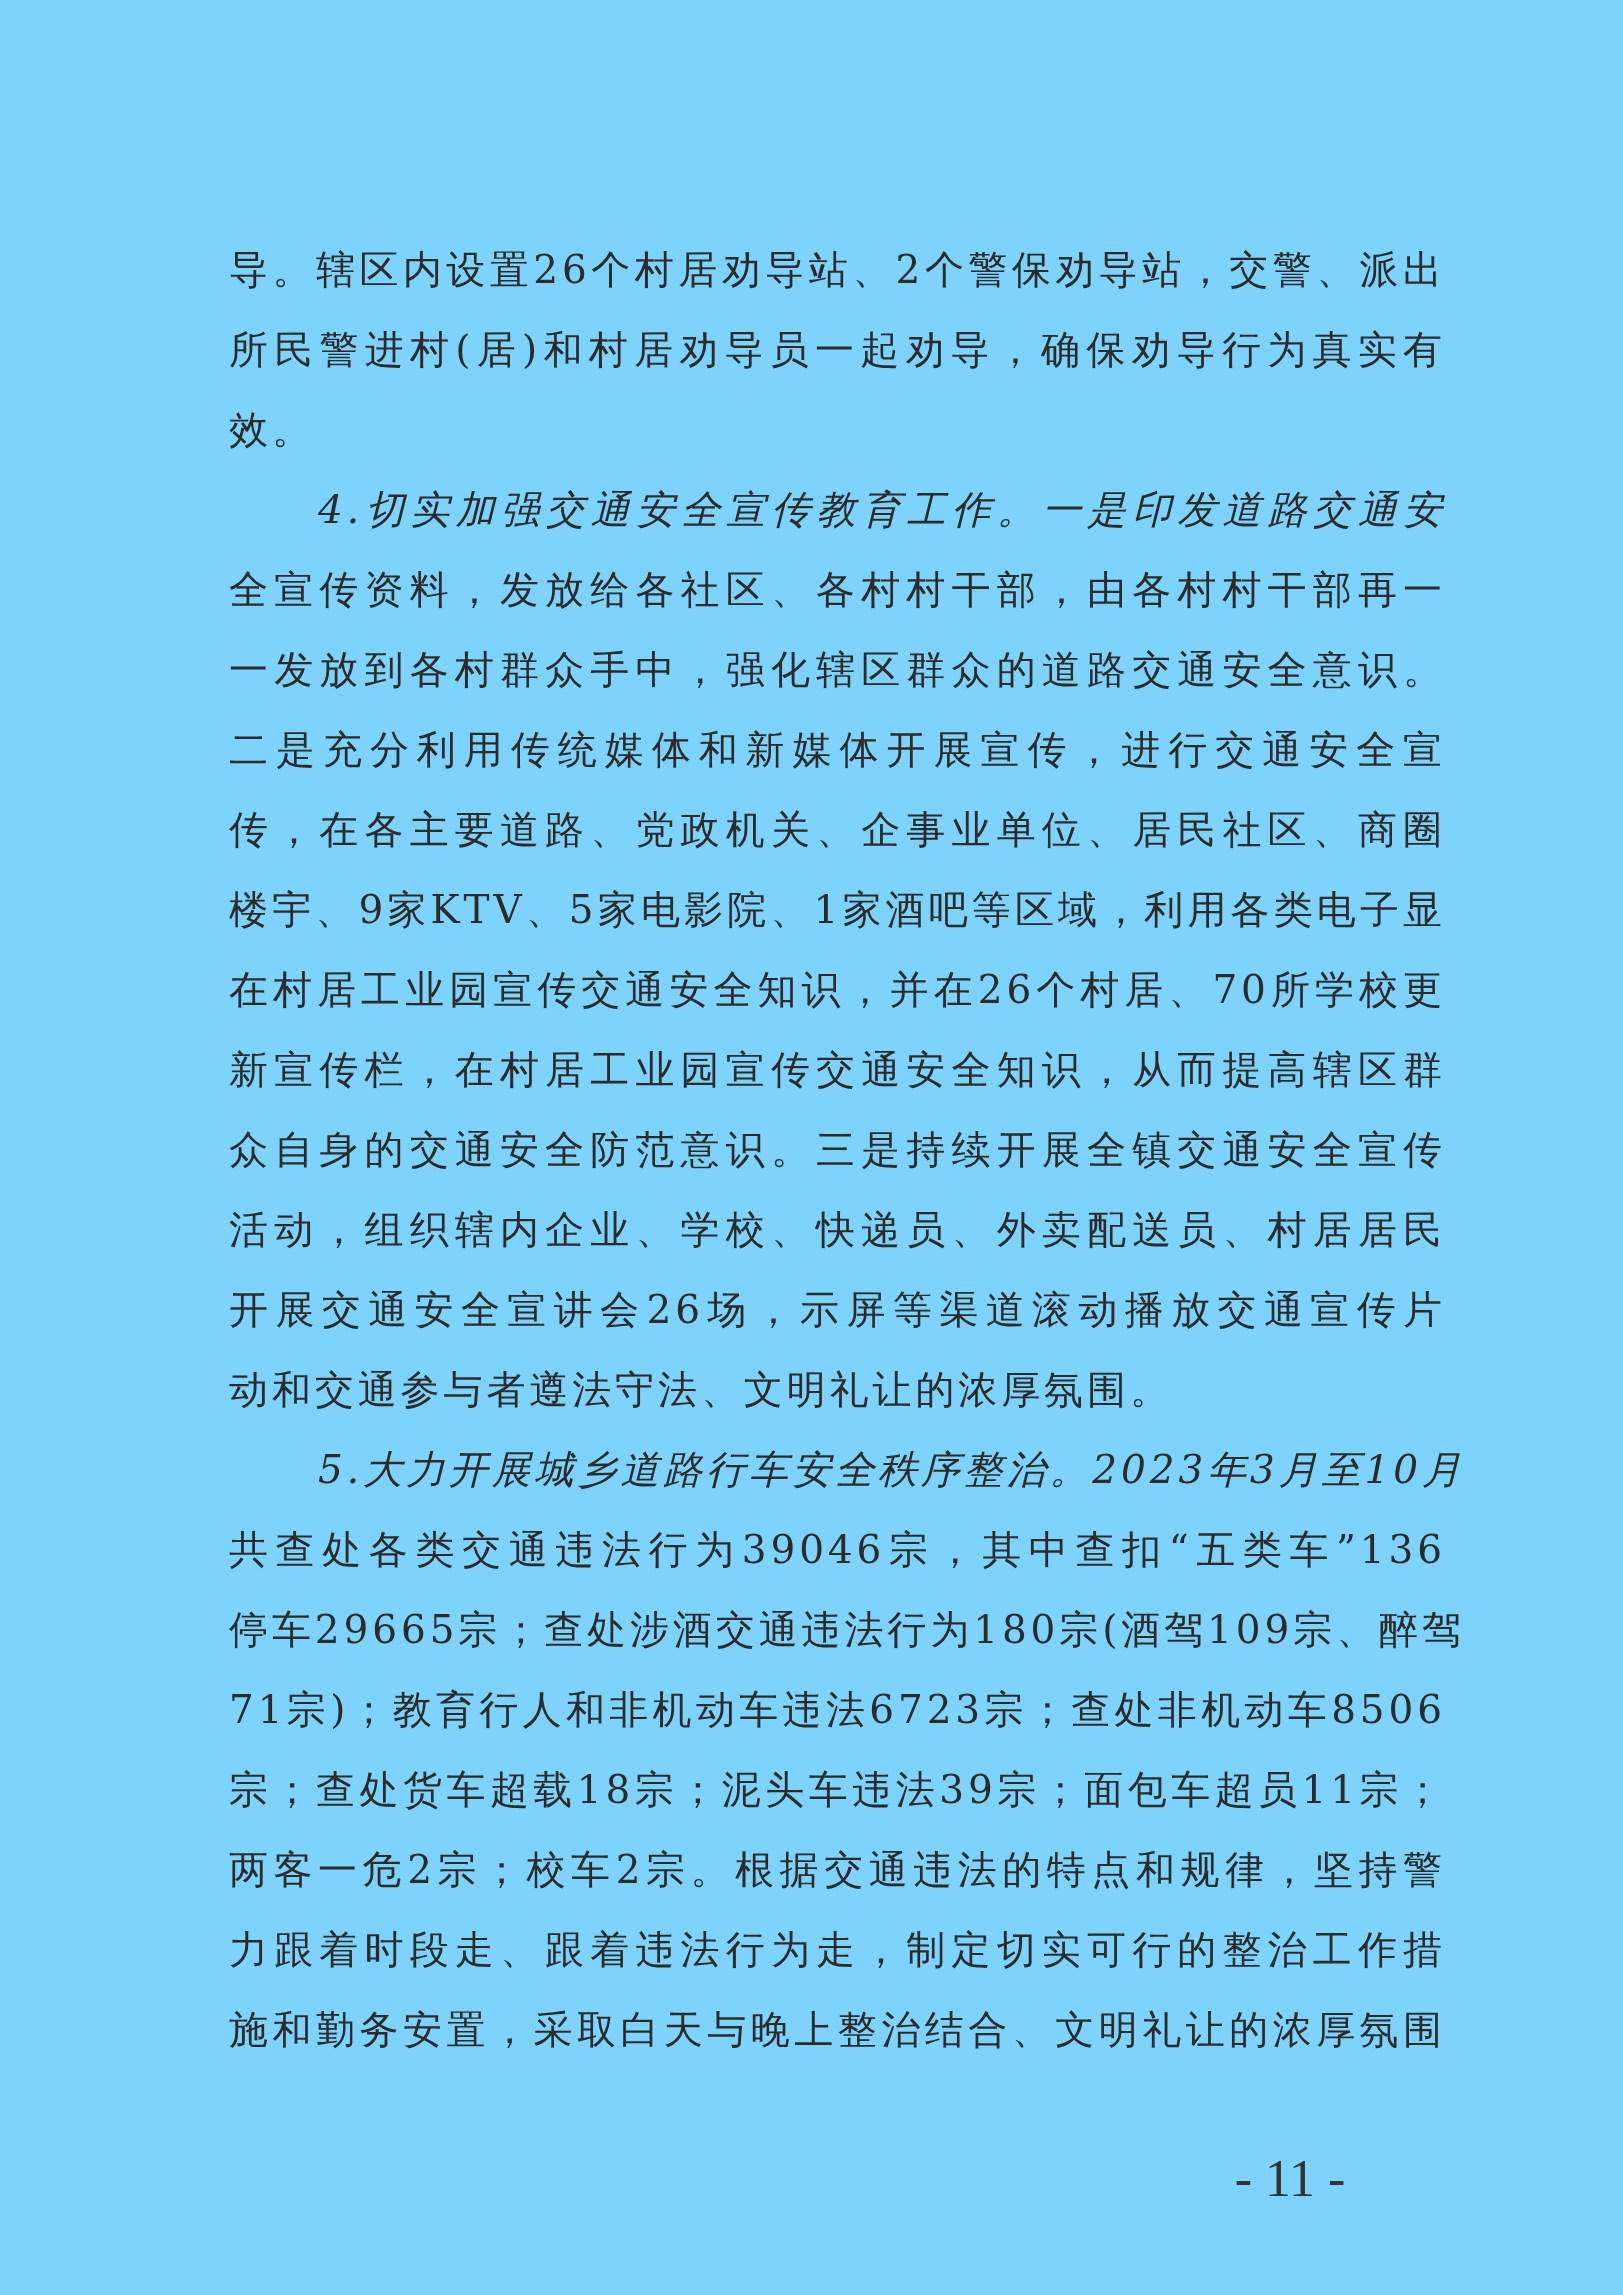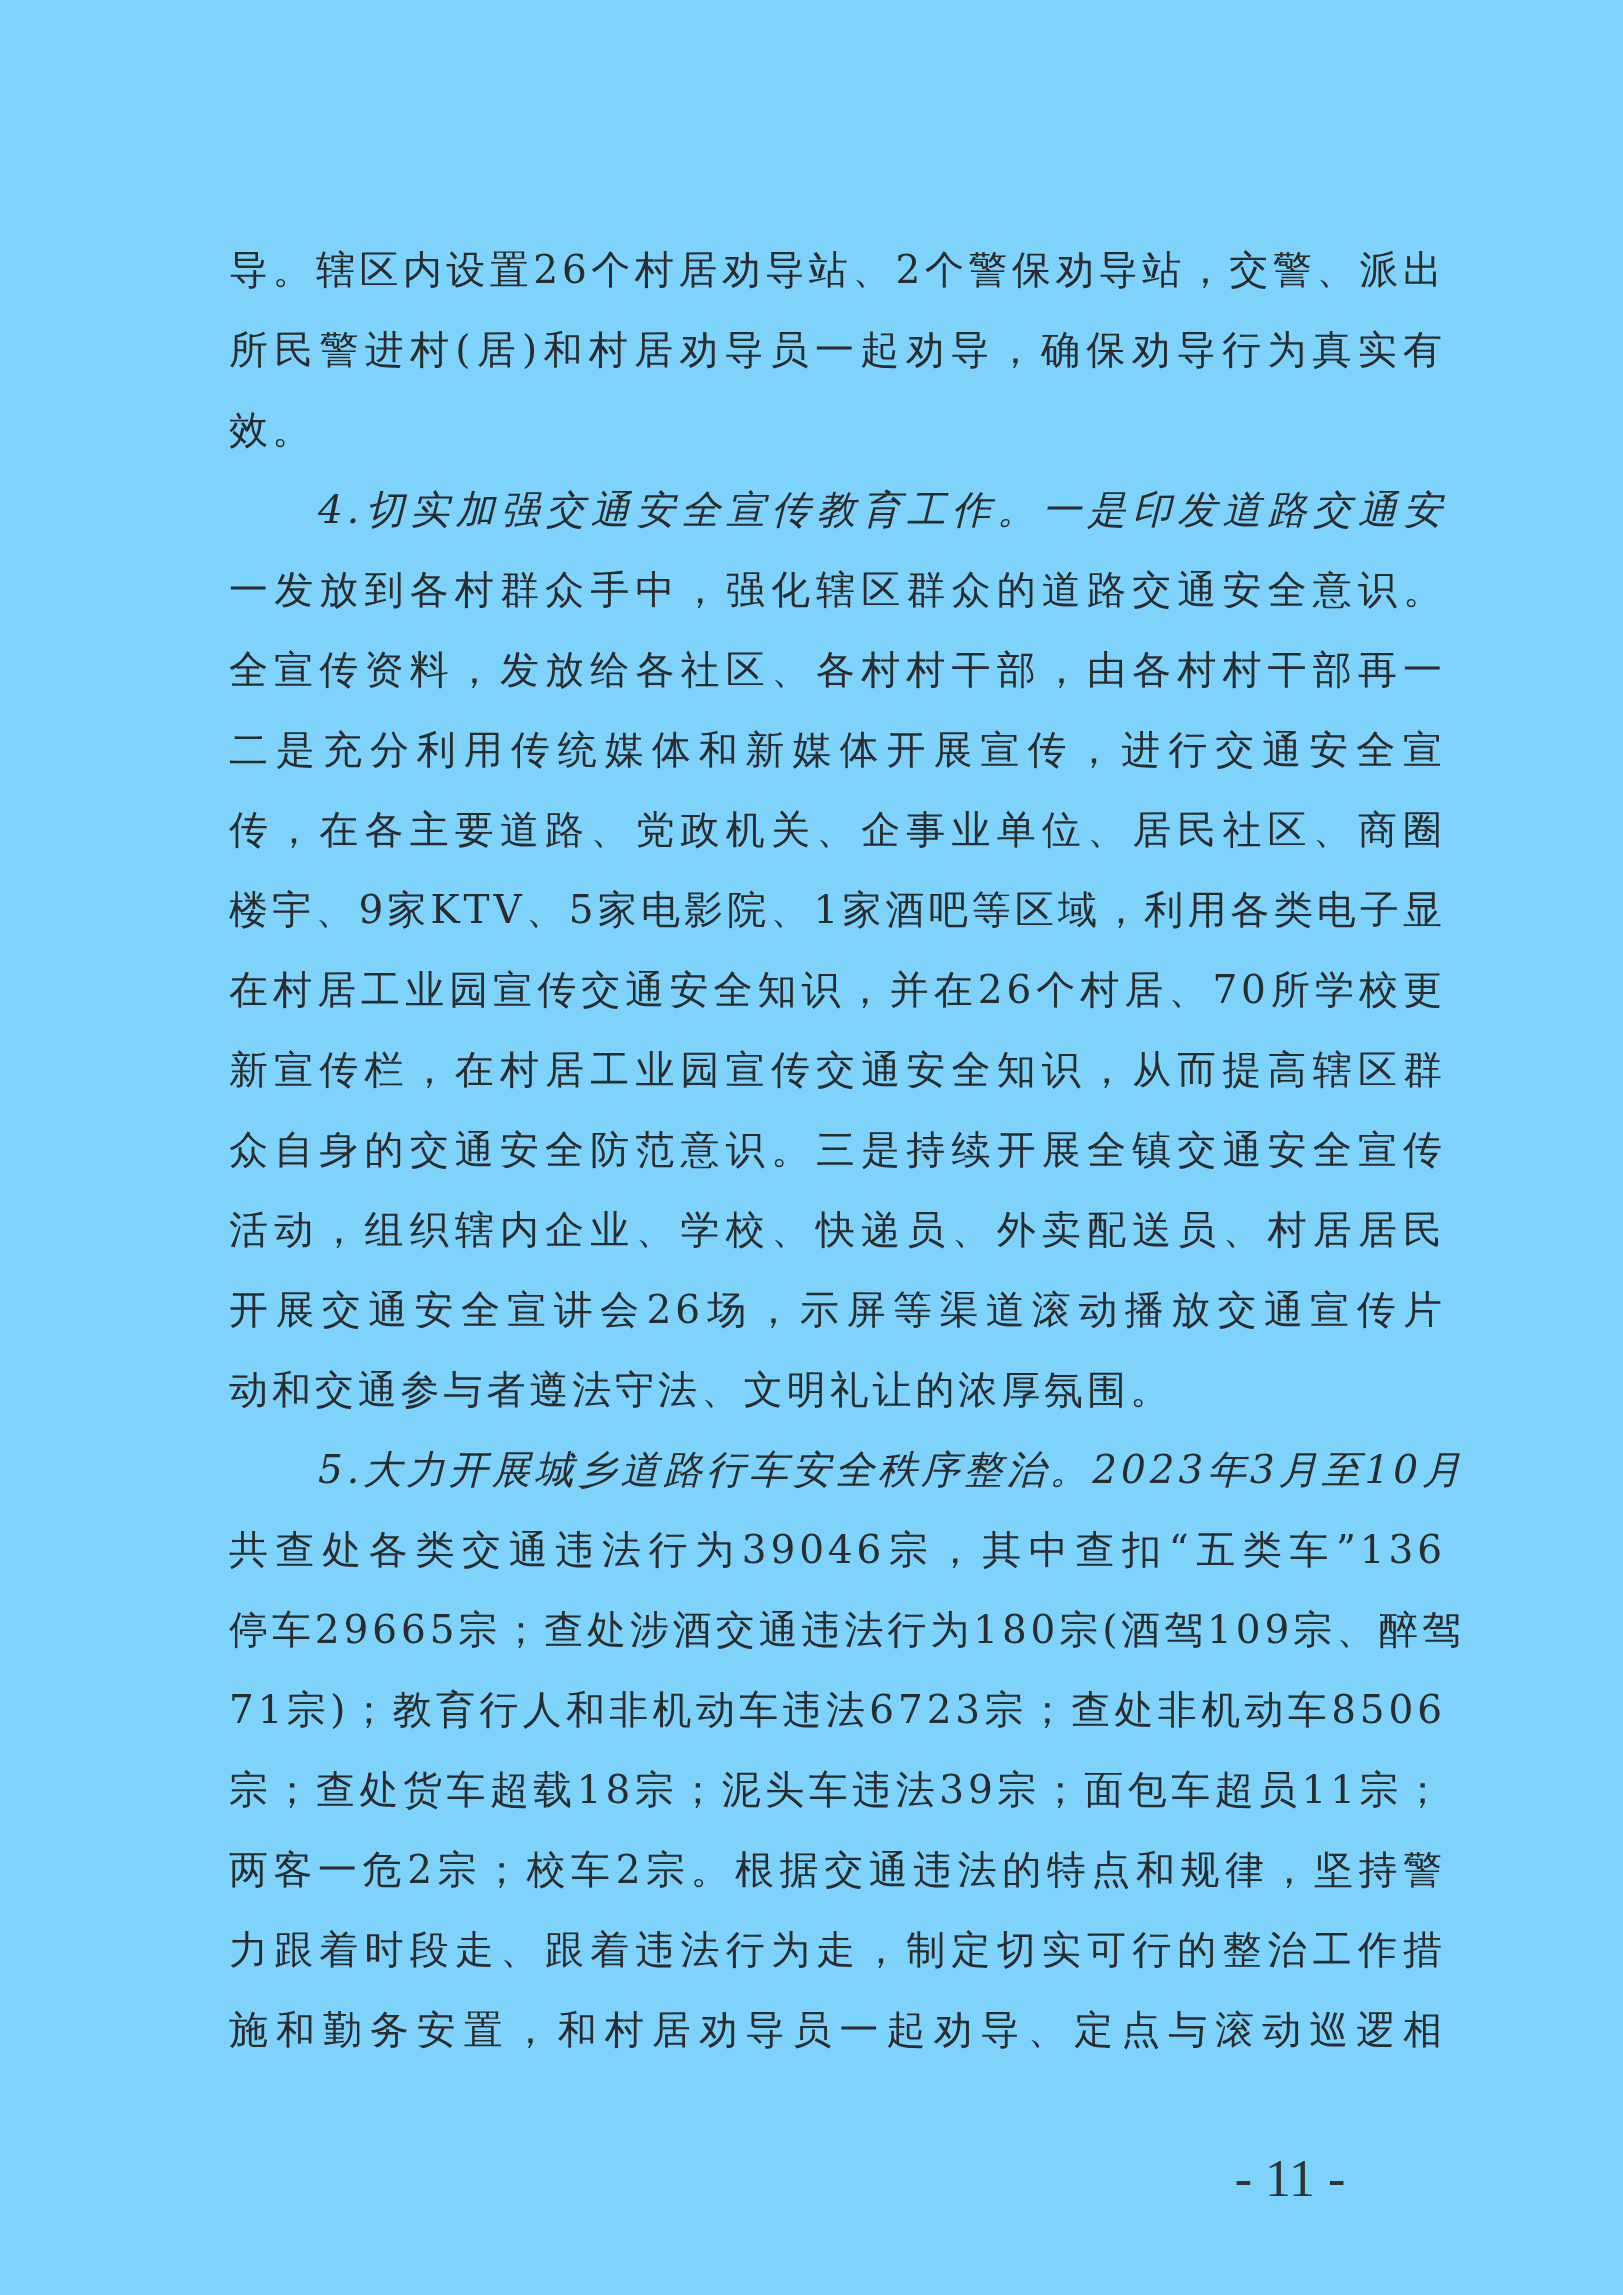--- a/index.html
+++ b/index.html
@@ -65,41 +65,41 @@
   <div class="body-text">
 
     <div>
       <span class="line">导。辖区内设置26个村居劝导站、2个警保劝导站，交警、派出</span>
       <span class="line">所民警进村(居)和村居劝导员一起劝导，确保劝导行为真实有</span>
       <span class="line last">效。</span>
     </div>
 
     <div>
       <span class="line indent">4.切实加强交通安全宣传教育工作。一是印发道路交通安</span>
+      <span class="line">全宣传资料，发放给各社区、各村村干部，由各村村干部再一</span>
       <span class="line">一发放到各村群众手中，强化辖区群众的道路交通安全意识。</span>
-      <span class="line">全宣传资料，发放给各社区、各村村干部，由各村村干部再一</span>
       <span class="line">二是充分利用传统媒体和新媒体开展宣传，进行交通安全宣</span>
       <span class="line">传，在各主要道路、党政机关、企事业单位、居民社区、商圈</span>
       <span class="line">楼宇、9家KTV、5家电影院、1家酒吧等区域，利用各类电子显</span>
       <span class="line">在村居工业园宣传交通安全知识，并在26个村居、70所学校更</span>
       <span class="line">新宣传栏，在村居工业园宣传交通安全知识，从而提高辖区群</span>
       <span class="line">众自身的交通安全防范意识。三是持续开展全镇交通安全宣传</span>
       <span class="line">活动，组织辖内企业、学校、快递员、外卖配送员、村居居民</span>
       <span class="line">开展交通安全宣讲会26场，示屏等渠道滚动播放交通宣传片</span>
       <span class="line last">动和交通参与者遵法守法、文明礼让的浓厚氛围。</span>
     </div>
 
     <div>
       <span class="line indent">5.大力开展城乡道路行车安全秩序整治。2023年3月至10月</span>
       <span class="line">共查处各类交通违法行为39046宗，其中查扣“五类车”136</span>
       <span class="line">停车29665宗；查处涉酒交通违法行为180宗(酒驾109宗、醉驾</span>
       <span class="line">71宗)；教育行人和非机动车违法6723宗；查处非机动车8506</span>
       <span class="line">宗；查处货车超载18宗；泥头车违法39宗；面包车超员11宗；</span>
       <span class="line">两客一危2宗；校车2宗。根据交通违法的特点和规律，坚持警</span>
       <span class="line">力跟着时段走、跟着违法行为走，制定切实可行的整治工作措</span>
-      <span class="line">施和勤务安置，和村居劝导员一起劝导、定点与滚动巡逻相</span>
+      <span class="line">施和勤务安置，采取白天与晚上整治结合、文明礼让的浓厚氛围</span>
     </div>
 
   </div>
 
   <div class="page-number">- 11 -</div>
 </div>
 
 
 </body></html>

